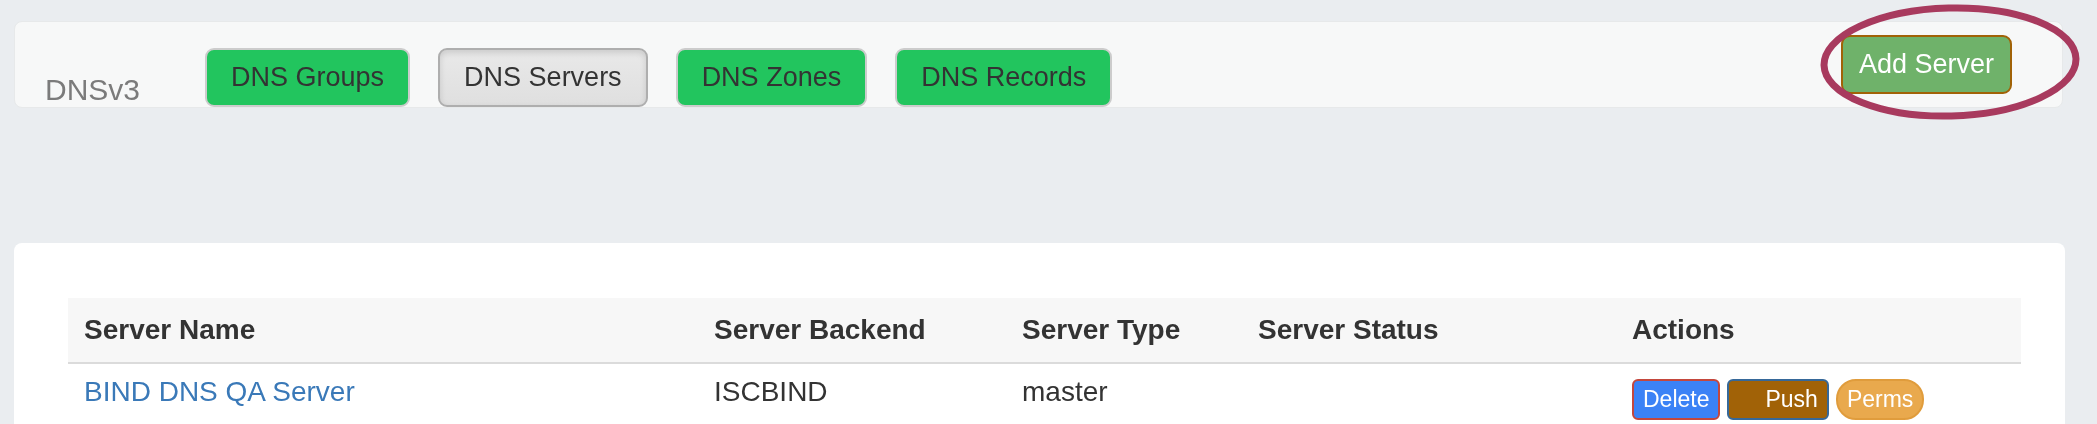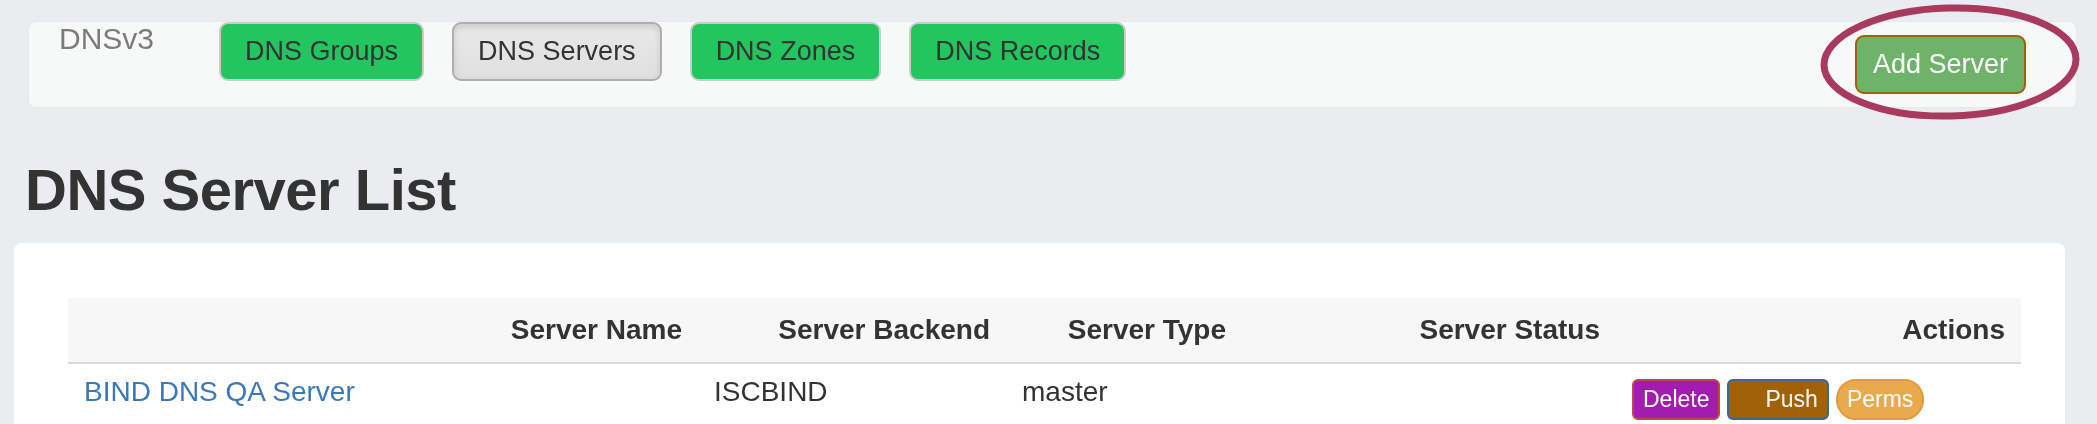--- a/index.html
+++ b/index.html
@@ -2,23 +2,23 @@
 <html><head>
 <meta charset="utf-8">
 <style>
   html,body{margin:0;padding:0;background:#eaedf0;}
   .app{
     position:relative;width:2097px;height:424px;overflow:hidden;
     background:#eaedf0;font-family:"Liberation Sans",sans-serif;color:#333;
   }
   
   .navbar{
-    position:absolute;left:28px;top:21px;width:2049px;height:87px;
+    position:absolute;left:14px;top:21px;width:2049px;height:87px;
     background:#f7f8f8;border:1px solid #e7e9ea;border-radius:8px;
-    display:flex;align-items:flex-start;box-sizing:border-box;
+    display:flex;align-items:flex-end;box-sizing:border-box;
   }
   .brand{
     margin-left:30px;margin-right:65px;font-size:30px;color:#7b7b7b;
     white-space:nowrap;
   }
   .nav-btn{
     height:59px;margin-right:28px;padding:0 24px;
     background:#22c55e;border:2px solid #cccccc;border-radius:9px;
     font-family:"Liberation Sans",sans-serif;font-size:27px;color:#333;
     cursor:pointer;white-space:nowrap;
@@ -46,36 +46,36 @@
   .panel{
     position:absolute;left:14px;top:243px;width:2051px;height:181px;
     background:#ffffff;border-radius:8px 8px 0 0;box-sizing:border-box;
     padding:55px 44px 0 54px;
   }
   table.server-table{
     width:1953px;table-layout:fixed;border-collapse:collapse;
   }
   .server-table thead tr{background:#f7f7f7;}
   .server-table th{
-    height:64px;padding:0 16px;text-align:right;vertical-align:middle;
+    height:64px;padding:0 16px;text-align:left;vertical-align:middle;
     font-size:28px;font-weight:700;color:#333;
     border-bottom:2px solid #dbdbdb;
   }
   .server-table td{
     padding:12px 16px 0 16px;font-size:28px;color:#333;vertical-align:top;
     white-space:nowrap;overflow:hidden;
   }
   .server-link{color:#3a79b8;text-decoration:none;cursor:pointer;}
   .actions-wrap{display:flex;align-items:center;gap:7px;margin-top:3px;}
   .act-btn{
     height:41px;padding:0 9px;border-radius:6px;border:2px solid transparent;
     font-family:"Liberation Sans",sans-serif;font-size:23px;color:#ffffff;
     cursor:pointer;white-space:nowrap;display:inline-flex;align-items:center;
   }
-  .act-btn.danger{background:#a21caf;border-color:#c4473d;}
+  .act-btn.danger{background:#3b82f6;border-color:#c4473d;}
   .act-btn.primary{background:#a16207;border-color:#366899;padding-left:36px;}
   .act-btn.warning{background:#e9a94d;border-color:#e09c3c;border-radius:20px;}
 </style>
 </head>
 <body>
 
 <div class="app">
 
   <div class="navbar">
     <span class="brand">DNSv3</span>
@@ -83,21 +83,20 @@
     <button class="nav-btn active">DNS Servers</button>
     <button class="nav-btn">DNS Zones</button>
     <button class="nav-btn">DNS Records</button>
     <button class="add-btn">Add Server</button>
   </div>
 
   <svg class="annotation" width="264" height="120" viewBox="0 0 264 120">
     <ellipse cx="132" cy="59" rx="126" ry="54" fill="none" stroke="#a83a5e" stroke-width="7" stroke-linecap="round" transform="rotate(-1.5 132 59)"></ellipse>
   </svg>
 
-  <h1 class="page-title">DNS Server List</h1>
 
   <div class="panel">
     <table class="server-table">
       <colgroup>
         <col style="width:630px">
           <col style="width:308px">
           <col style="width:236px">
         <col style="width:374px">
           <col style="width:405px">
       </colgroup>

